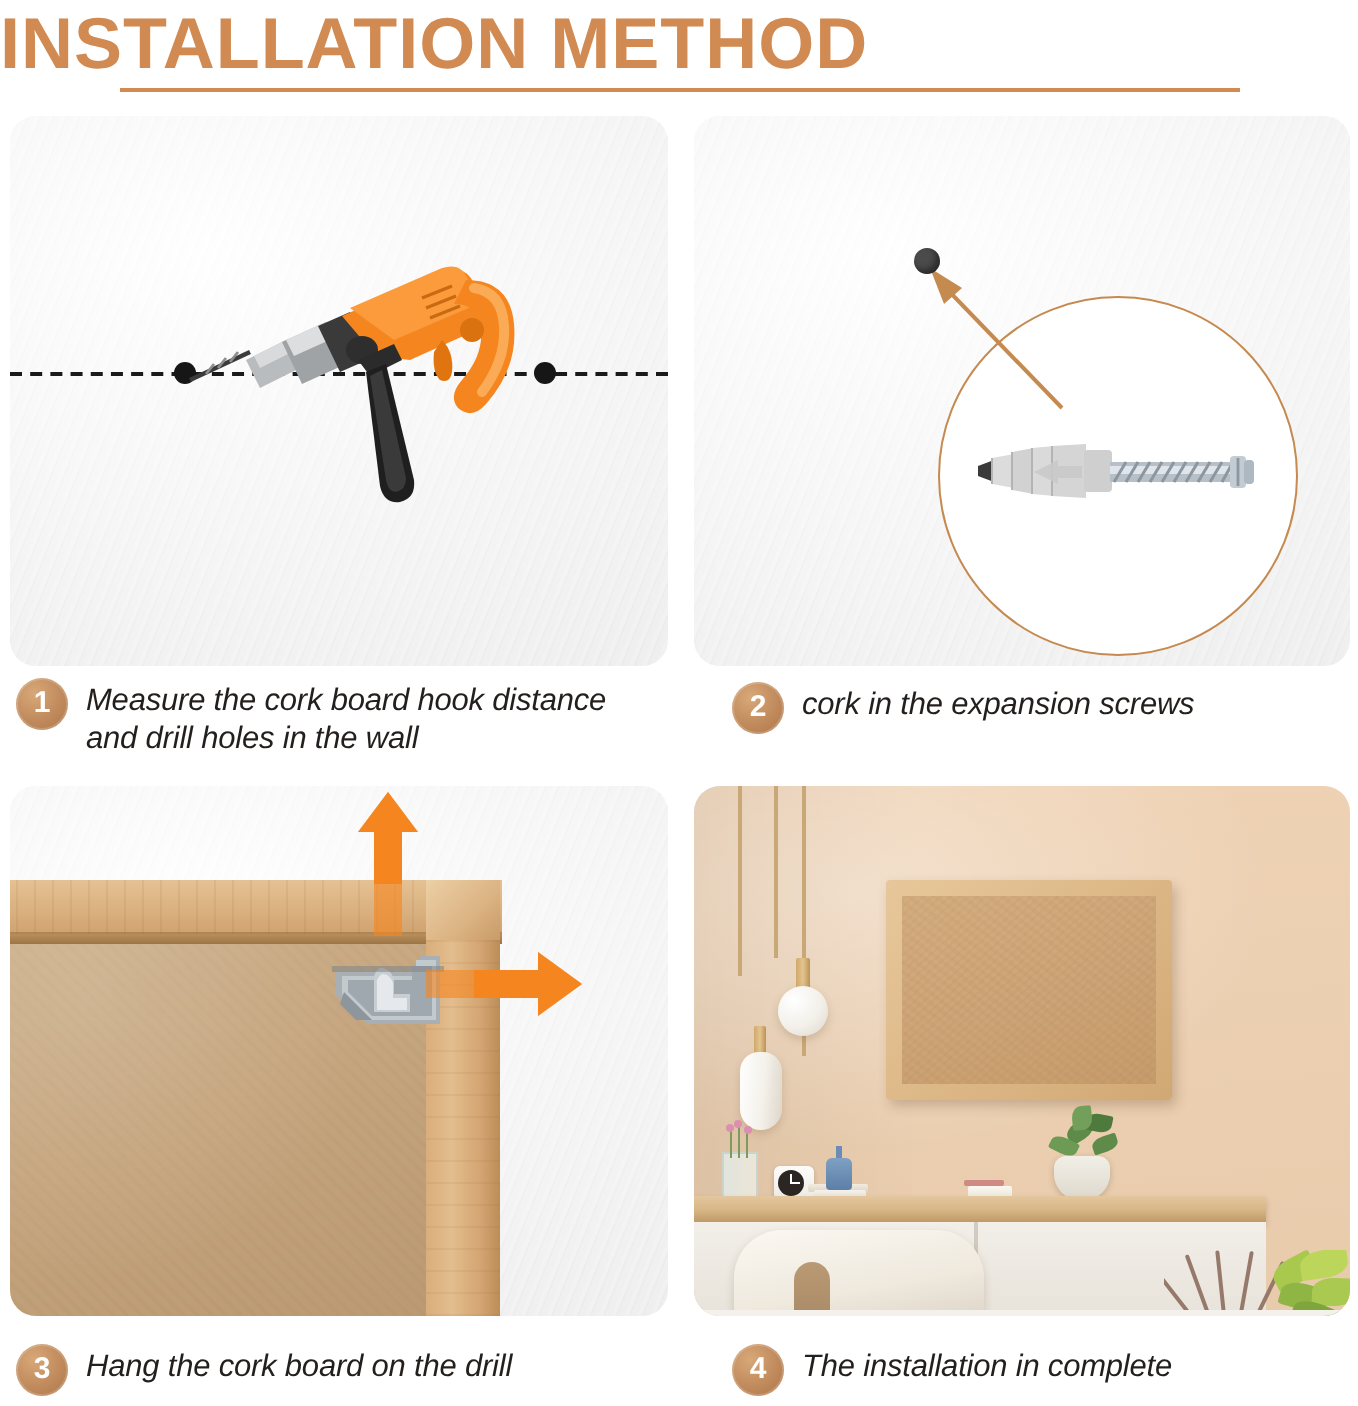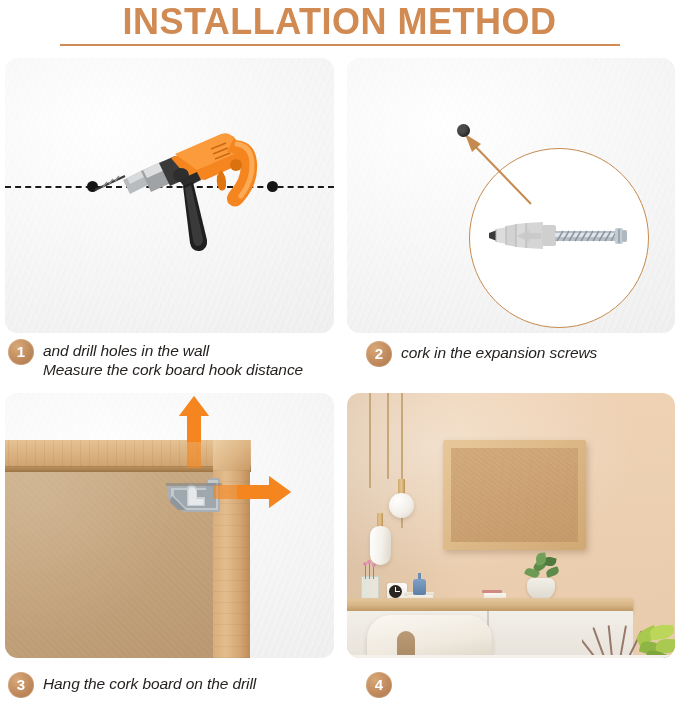--- a/index.html
+++ b/index.html
@@ -1,20 +1,20 @@
 <!DOCTYPE html>
 <html><head>
 <meta charset="utf-8">
 <style>
   html,body{margin:0;padding:0;background:#ffffff;}
   body{width:679px;height:703px;position:relative;overflow:hidden;
        font-family:"Liberation Sans","DejaVu Sans",sans-serif;}
 
   
-  .title-wrap{position:absolute;left:0;top:0;width:679px;height:52px;text-align:center;}
+  .title-wrap{position:absolute;left:0;top:0;width:679px;height:52px;text-align:left;}
   .title{font-size:36px;font-weight:bold;letter-spacing:0.5px;line-height:40px;
          color:#d08a52;white-space:nowrap;padding-top:2px;}
   .title-rule{position:absolute;left:60px;top:44px;width:560px;height:2px;background:#d08a52;}
 
   
   .panel{position:absolute;border-radius:13px;overflow:hidden;}
   .p1{left:5px;  top:58px;  width:329px;height:275px;}
   .p2{left:347px;top:58px;  width:328px;height:275px;}
   .p3{left:5px;  top:393px; width:329px;height:265px;}
   .p4{left:347px;top:393px; width:328px;height:265px;}
@@ -340,30 +340,31 @@
     <div class="leaf" style="left:58px;top:17px;width:24px;height:13px;transform:rotate(16deg);background:#8fb544;"></div>
     <div class="leaf" style="left:74px;top:14px;width:22px;height:14px;transform:rotate(2deg);background:#a9c950;"></div>
     <div class="leaf" style="left:64px;top:27px;width:26px;height:12px;transform:rotate(22deg);background:#7fa63d;"></div>
   </div>
   <div class="floor"></div>
 </div>
 
 <div class="cap c1">
   <div class="badge">1</div>
   <div class="cap-text">
+    <div>Measure the cork board hook distance</div>
     <div>and drill holes in the wall</div>
-    <div>Measure the cork board hook distance</div>
   </div>
 </div>
 
 <div class="cap c2">
   <div class="badge">2</div>
   <div class="cap-text">cork in the expansion screws</div>
 </div>
 
 <div class="cap c3">
   <div class="badge">3</div>
   <div class="cap-text">Hang the cork board on the drill</div>
 </div>
 
 <div class="cap c4">
   <div class="badge">4</div>
+  <div class="cap-text">The installation in complete</div>
 </div>
 
 </body></html>

